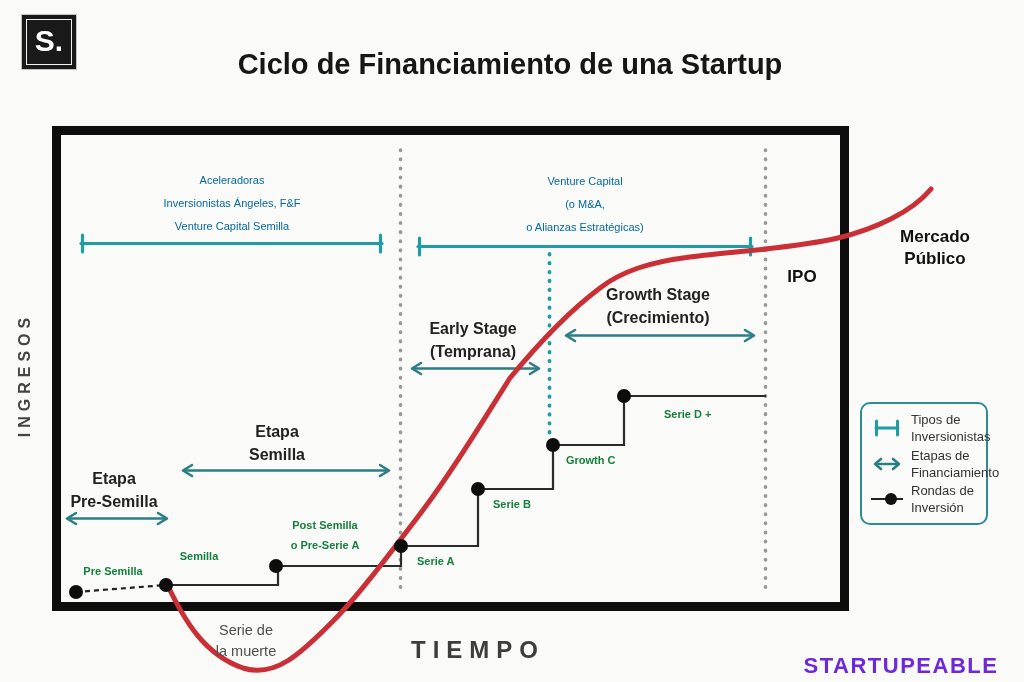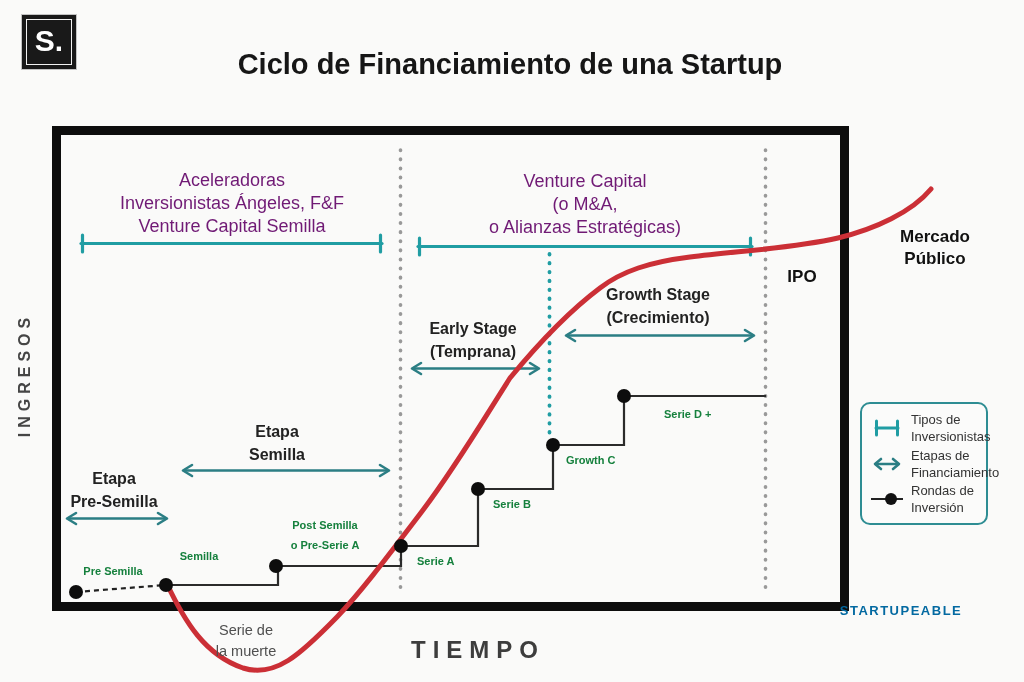--- a/index.html
+++ b/index.html
@@ -20,32 +20,32 @@
            white-space:nowrap; font-size:29px; font-weight:bold; color:#161616; }
 
   
   .frame { position:absolute; left:52px; top:126px; width:797px; height:485px;
            border:9px solid #0d0d0d; background:transparent; }
 
   svg.overlay { position:absolute; left:0; top:0; pointer-events:none; }
 
   .lbl { position:absolute; white-space:nowrap; }
   .center { transform:translateX(-50%); text-align:center; }
-  .bracket-text { font-size:18px; color:#701a75; line-height:23px; }
+  .bracket-text { font-size:11px; color:#0369a1; line-height:23px; }
   .stage-text { font-size:16px; font-weight:bold; color:#222; line-height:23px; }
   .round-lbl { font-size:11px; font-weight:bold; color:#15803d; line-height:20px; }
   .big-bold { font-size:17px; font-weight:bold; color:#111; line-height:22px; }
   .gray-note { font-size:14.5px; color:#4f4f4f; line-height:21px; }
 
   .y-axis { position:absolute; left:25px; top:375px; transform:translate(-50%,-50%) rotate(-90deg);
             font-size:16px; font-weight:bold; letter-spacing:5px; color:#454545; white-space:nowrap; }
   .x-axis { position:absolute; left:478px; top:636px; transform:translateX(-50%);
             font-size:24px; font-weight:bold; letter-spacing:7px; color:#3d3d3d; }
-  .brand { position:absolute; left:901px; top:603px; transform:translateX(-50%);
-           font-size:13px; font-weight:bold; letter-spacing:1.5px; color:#0369a1; }
+  .brand { position:absolute; left:901px; top:653px; transform:translateX(-50%);
+           font-size:22px; font-weight:bold; letter-spacing:1.5px; color:#6d28d9; }
 
   
   .legend { position:absolute; left:860px; top:402px; width:128px; height:123px;
             border:2px solid #2e8d93; border-radius:10px; background:#fbfbfa;
             padding:7px 8px; display:flex; flex-direction:column; justify-content:space-between; }
   .legend-row { display:flex; align-items:center; gap:7px; }
   .legend-icon { width:34px; flex:0 0 34px; display:flex; justify-content:center; }
   .legend-text { font-size:13px; color:#333; line-height:17px; }
 </style>
 </head>

